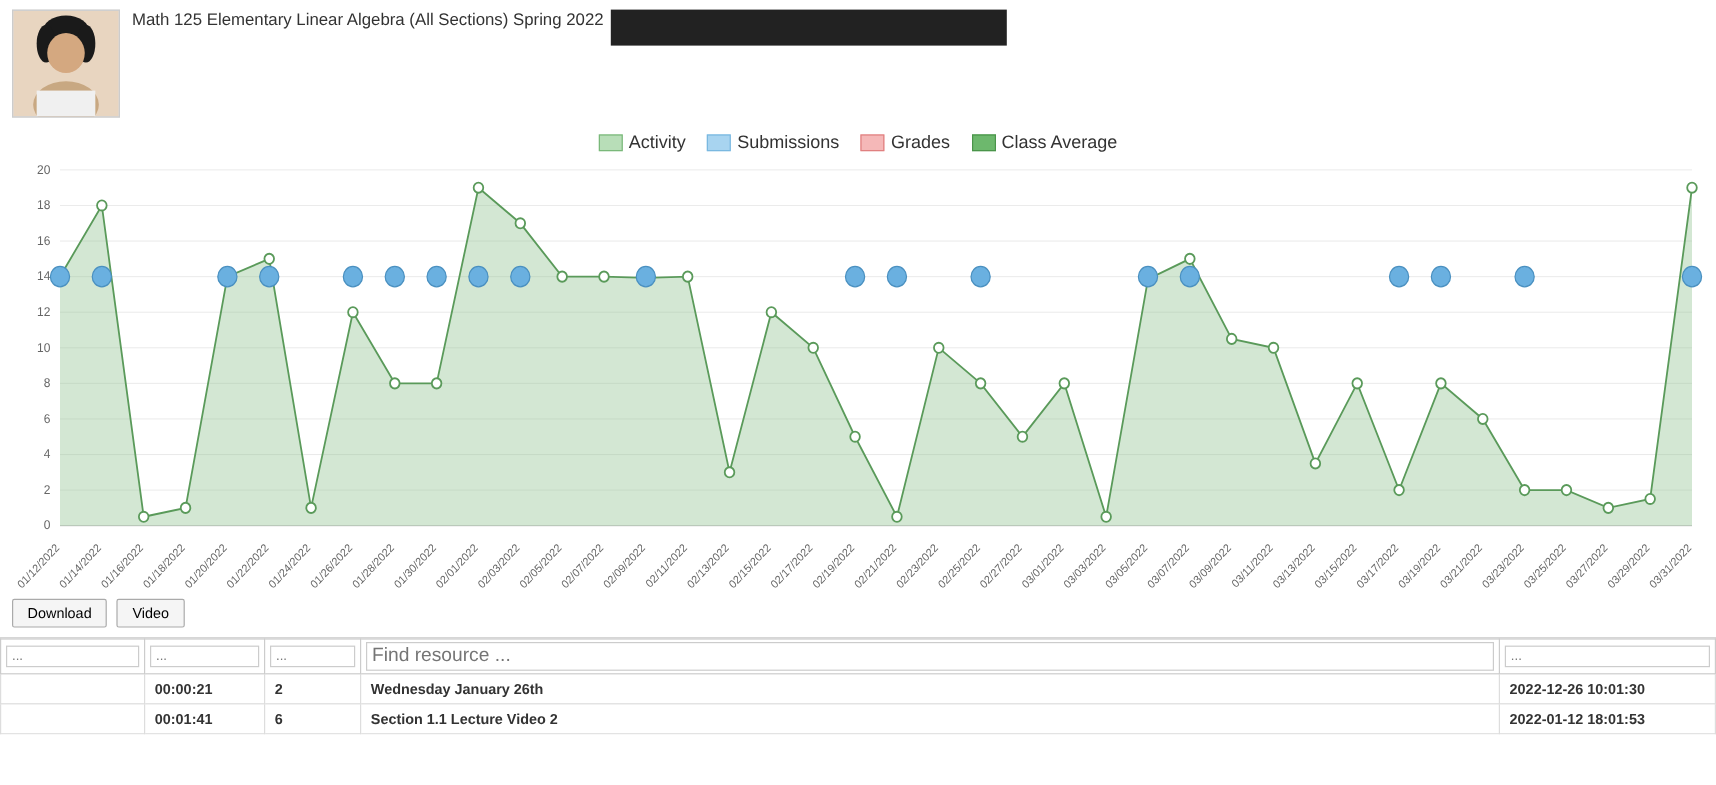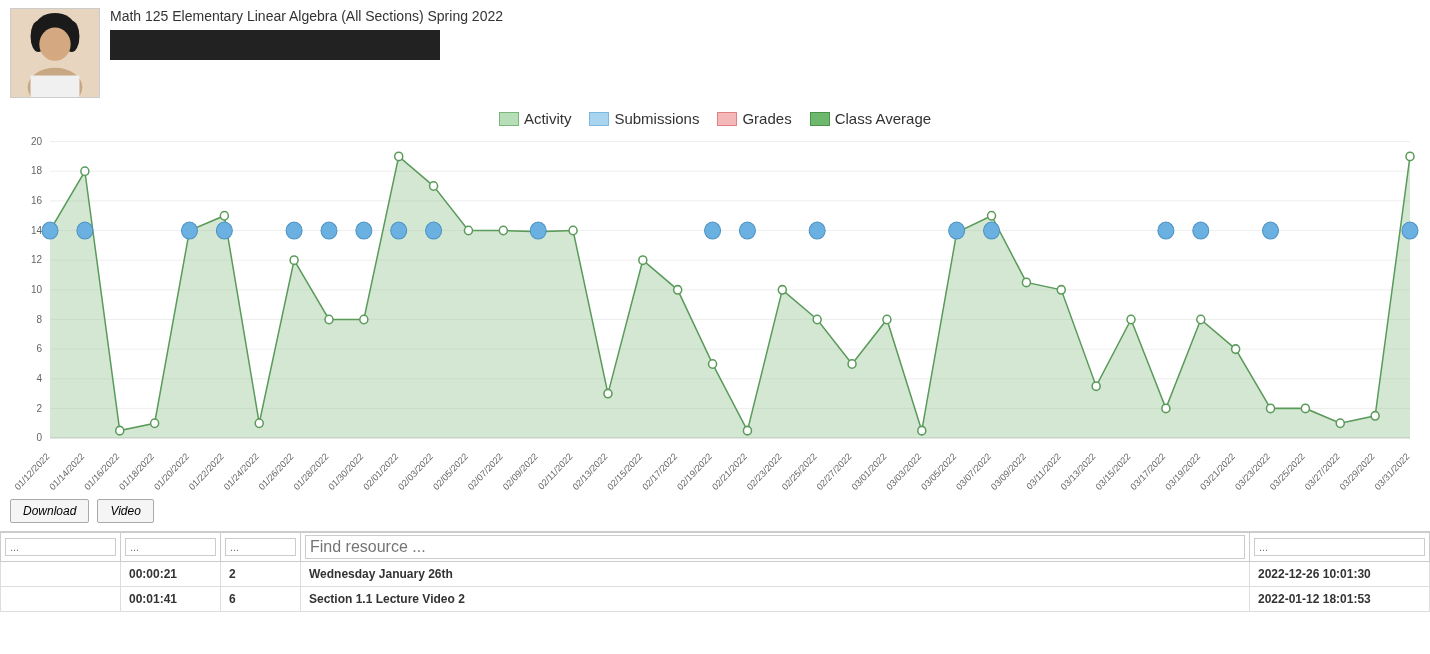--- a/index.html
+++ b/index.html
@@ -1,36 +1,36 @@
 <!DOCTYPE html>
 <html><head>
   <meta charset="utf-8">
   <style>
     * { box-sizing: border-box; margin: 0; padding: 0; }
     body { font-family: Arial, sans-serif; font-size: 12px; background: #fff; color: #333; width: 1430px; }
 
     
     .header { display: flex; align-items: flex-start; padding: 8px 10px; gap: 10px; }
     .avatar { width: 90px; height: 90px; background: #ddd; border: 1px solid #ccc; overflow: hidden; }
-    .header-info { display: flex; flex-direction: column; gap: 6px; }
+    .header-info { display: flex; flex-direction: row; gap: 6px; }
     .course-title { font-size: 14px; font-weight: normal; color: #333; }
     .header-bar { background: #222; height: 30px; width: 330px; }
 
     
     .legend { display: flex; align-items: center; justify-content: center; gap: 18px; margin: 4px 0; font-size: 15px; }
     .legend-item { display: flex; align-items: center; gap: 5px; }
     .legend-box { width: 20px; height: 14px; border: 1px solid #aaa; }
 
     
     .chart-container { position: relative; margin: 0 10px; height: 360px; }
     .chart-svg { width: 100%; height: 100%; }
 
     
     .btn-row { display: flex; gap: 8px; padding: 8px 10px; }
-    .btn { padding: 4px 12px; font-size: 12px; border: 1px solid #aaa; background: #f5f5f5; cursor: pointer; border-radius: 2px; font-style: italic; }
+    .btn { padding: 4px 12px; font-size: 12px; border: 1px solid #aaa; background: #f5f5f5; cursor: pointer; border-radius: 2px; }
 
     
     .table-wrapper { margin: 0 0; border-top: 1px solid #ccc; }
     table { width: 100%; border-collapse: collapse; font-size: 12px; }
     thead th { background: #f0f0f0; border: 1px solid #ccc; padding: 6px 8px; text-align: left; cursor: pointer; user-select: none; white-space: nowrap; }
     thead th .sort-arrows { font-size: 10px; margin-left: 4px; color: #666; }
     .filter-row td { border: 1px solid #ccc; padding: 2px 4px; }
     .filter-row input { width: 100%; border: 1px solid #ccc; padding: 2px 4px; font-size: 11px; }
     .filter-row .resource-input { width: 100%; border: 1px solid #ccc; padding: 2px 4px; font-size: 16px; }
     tbody tr { border-bottom: 1px solid #eee; }

